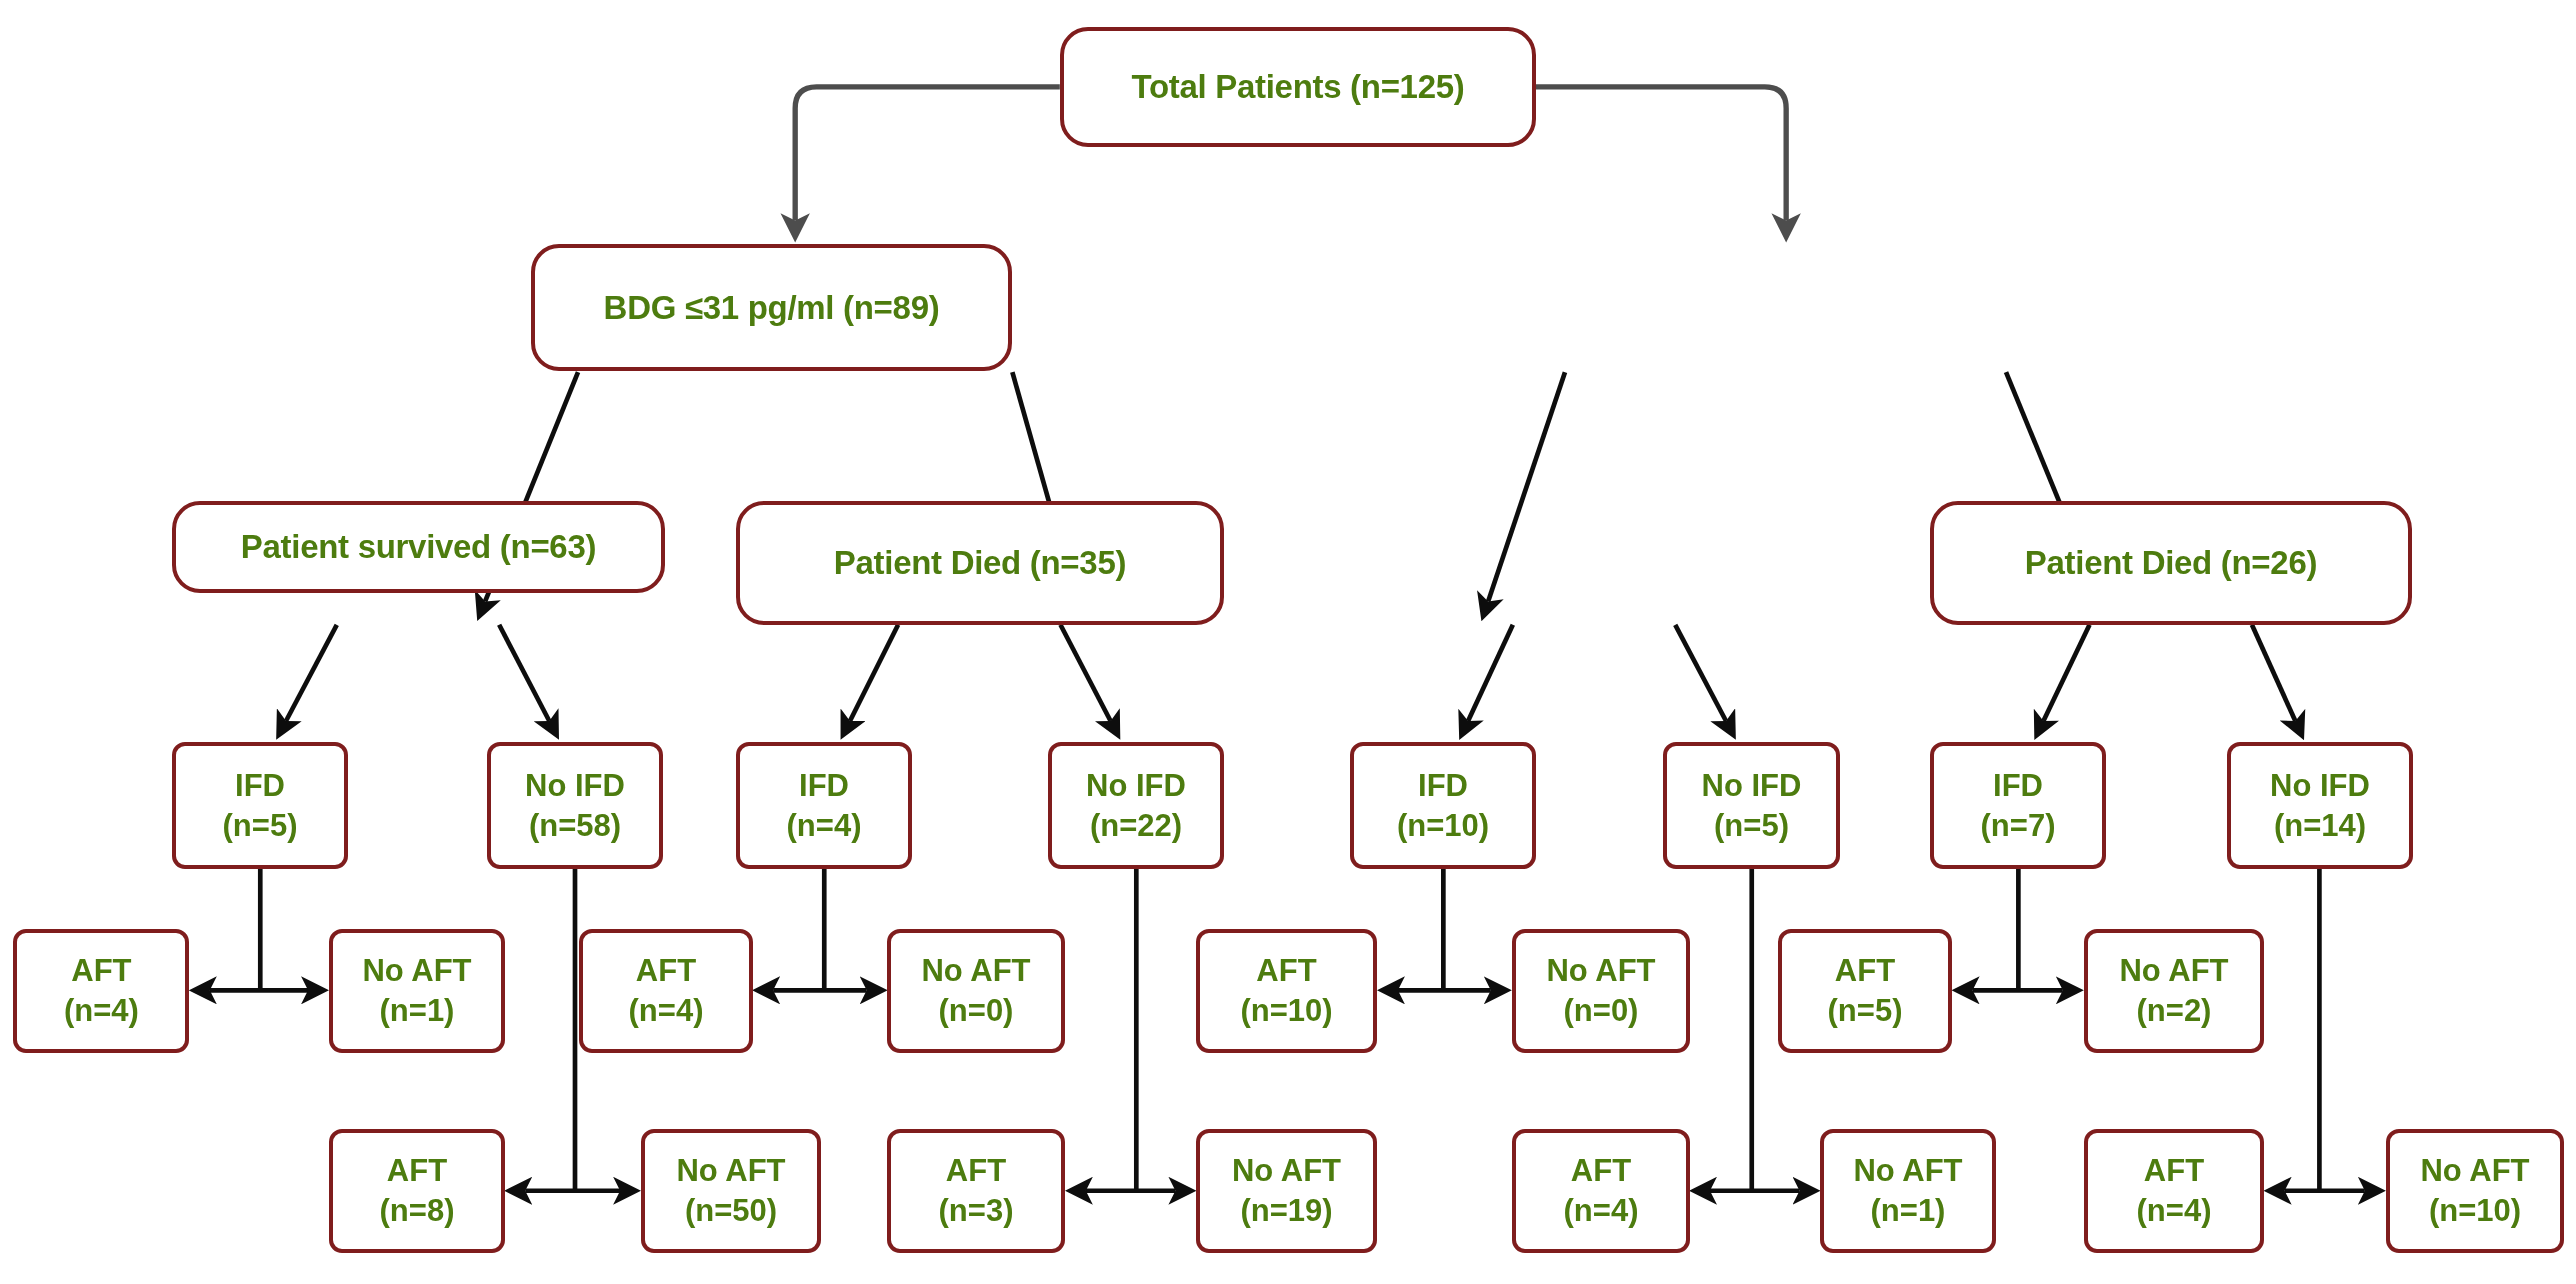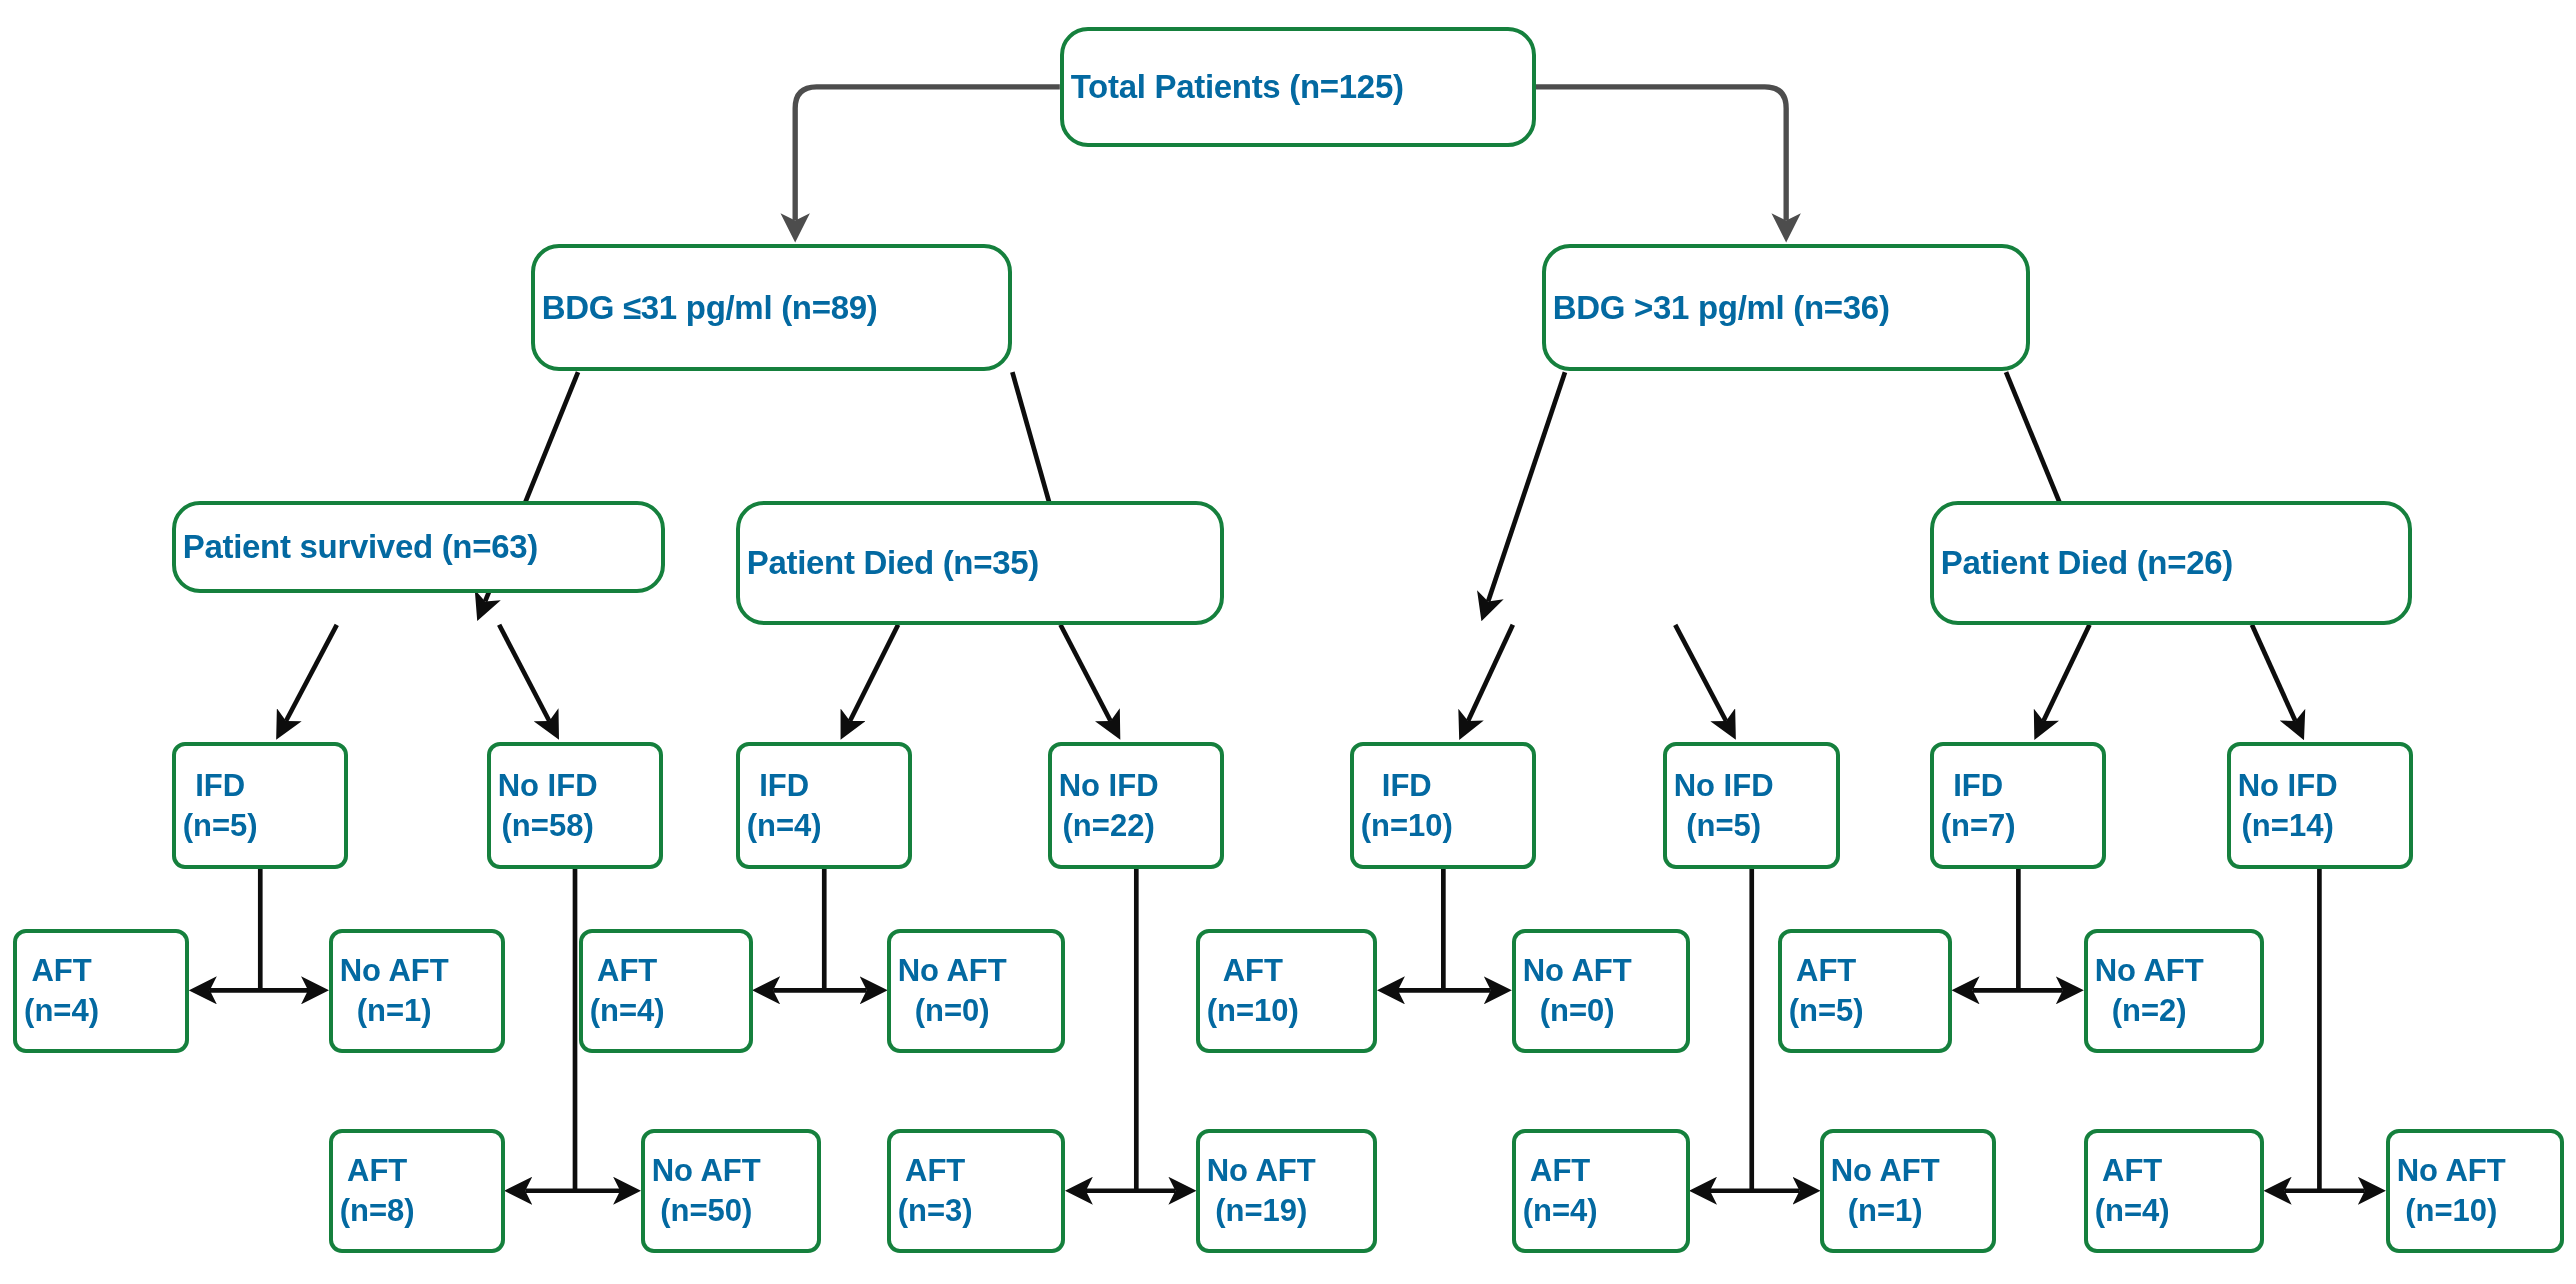--- a/index.html
+++ b/index.html
@@ -14,26 +14,27 @@
   #connectors {
     position: absolute;
     left: 0; top: 0;
     width: 2576px;
     height: 1285px;
   }
   .node {
     position: absolute;
     box-sizing: border-box;
     background: #ffffff;
-    border: 4px solid #15803d;
+    border: 4px solid #7f1d1d;
     display: flex;
     align-items: center;
+    justify-content: center;
     text-align: center;
     font-weight: 700;
-    color: #0369a1;
+    color: #4d7c0f;
   }
   .big   { border-radius: 28px; font-size: 33px; letter-spacing: -0.3px; }
   .small { border-radius: 13px; font-size: 31px; line-height: 1.28; }
   .lbl   { white-space: pre-line; padding: 0 6.7px; }
   .cline { stroke: #0d0d0d; stroke-width: 7; fill: none; }
   .gline { stroke: #4d4d4d; stroke-width: 8; fill: none; }
 </style>
 </head>
 <body>
 
@@ -87,23 +88,20 @@
     <line class="cline" x1="3419" y1="1782" x2="3539" y2="1782" marker-start="url(#ah-black)" marker-end="url(#ah-black)"></line>
   </svg>
 
   <div class="node big" style="left:1060px;top:27px;width:476px;height:120px">
     <span class="lbl">Total Patients (n=125)</span>
   </div>
 
   <div class="node big" style="left:531px;top:244px;width:481px;height:127px">
     <span class="lbl">BDG ≤31 pg/ml (n=89)</span>
   </div>
-  <div class="node big" style="left:1542px;top:244px;width:488px;height:127px">
-    <span class="lbl">BDG &gt;31 pg/ml (n=36)</span>
-  </div>
 
   <div class="node big" style="left:172px;top:501px;width:493px;height:92px">
     <span class="lbl">Patient survived (n=63)</span>
   </div>
   <div class="node big" style="left:736px;top:501px;width:488px;height:124px">
     <span class="lbl">Patient Died (n=35)</span>
   </div>
   <div class="node big" style="left:1930px;top:501px;width:482px;height:124px">
     <span class="lbl">Patient Died (n=26)</span>
   </div>

